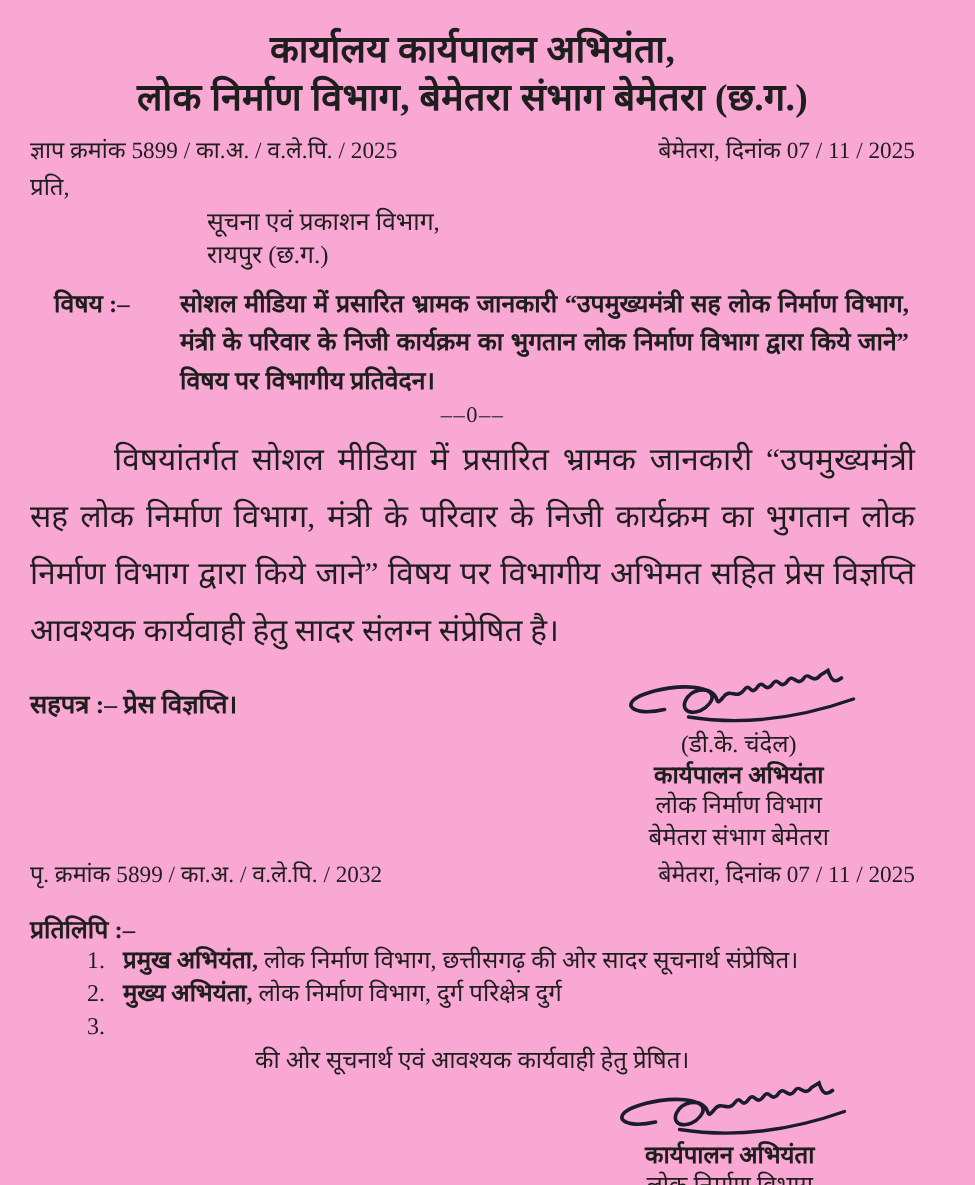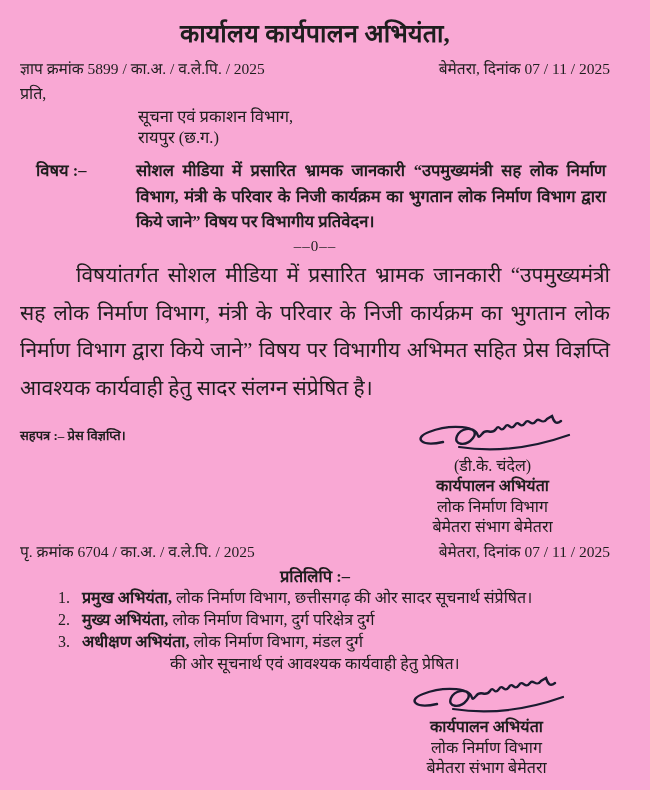--- a/index.html
+++ b/index.html
@@ -12,44 +12,45 @@
     font-family:Liberation Serif, serif;
     box-sizing:border-box;
     padding:18px 40px 10px 20px;
     overflow:hidden;
   }
   .letterhead { text-align:center; font-weight:bold; font-size:25px; line-height:1.26; letter-spacing:0.2px; }
   .ref-row { display:flex; justify-content:space-between; align-items:baseline; font-size:15.5px; margin-top:7px; }
   .salutation { font-size:16px; margin-top:3px; }
   .addressee { margin-left:118px; font-size:16.5px; line-height:1.32; margin-top:2px; }
   .bold { font-weight:bold; }
-  .subject-row { display:flex; margin-top:9px; font-weight:bold; font-size:16.5px;gap:16px; }
+  .subject-row { display:flex; margin-top:9px; font-weight:bold; font-size:16.5px; }
   .subject-label { flex:none; width:84px; padding-left:16px; }
   .subject-text { flex:1; line-height:1.55; text-align:justify; padding-right:4px; }
   .separator { text-align:center; font-size:15px; margin-top:3px; letter-spacing:1px; }
   .body-para { font-size:21px; line-height:1.8; text-align:justify; text-indent:56px; margin-top:2px; }
   .bottom-row { display:flex; justify-content:space-between; margin-top:4px; }
-  .enclosure { font-weight:bold; font-size:13px; padding-top:14px;text-align:right; }
+  .enclosure { font-weight:bold; font-size:17px; padding-top:14px;text-align:right; }
   .sig-block { width:235px; text-align:center; font-size:16px; line-height:1.28; }
   .sig-scribble { display:block; margin:0 auto -8px auto; }
   .sig-title { font-weight:bold; }
   .ref-row.second { margin-top:2px; }
-  .copies-label { font-weight:bold; font-size:16.5px; margin-top:2px;text-align:center; }
+  .copies-label { font-weight:bold; font-size:16.5px; margin-top:14px; }
   .copy-item { display:flex; font-size:16px; line-height:1.38; margin-left:38px; }
   .copy-num { flex:none; width:24px; }
   .copy-footer { margin-left:150px; font-size:16px; line-height:1.38; }
   .sig-block.second { margin-left:auto; margin-right:6px; margin-top:0; }
 </style>
 </head>
 <body>
 
 <div class="page">
 
   <div class="letterhead">
     <div>कार्यालय कार्यपालन अभियंता,</div>
+    <div>लोक निर्माण विभाग, बेमेतरा संभाग बेमेतरा (छ.ग.)</div>
   </div>
 
   <div class="ref-row">
     <span>ज्ञाप क्रमांक 5899 / का.अ. / व.ले.पि. / 2025</span>
     <span>बेमेतरा, दिनांक 07 / 11 / 2025</span>
   </div>
 
   <div class="salutation">प्रति,</div>
 
   <div class="addressee">
@@ -77,37 +78,36 @@
         <path d="M52 35 C90 41, 128 35, 162 23" fill="none" stroke="#1b1b30" stroke-width="2.2" stroke-linecap="round"></path>
       </svg>
       <div>(डी.के. चंदेल)</div>
       <div class="sig-title">कार्यपालन अभियंता</div>
       <div>लोक निर्माण विभाग</div>
       <div>बेमेतरा संभाग बेमेतरा</div>
     </div>
   </div>
 
   <div class="ref-row second">
-    <span>पृ. क्रमांक 6704 / का.अ. / व.ले.पि. / 2025</span>
+    <span>पृ. क्रमांक 5899 / का.अ. / व.ले.पि. / 2032</span>
     <span>बेमेतरा, दिनांक 07 / 11 / 2025</span>
   </div>
 
   <div class="copies-label">प्रतिलिपि :–</div>
 
   <div class="copy-item">
     <span class="copy-num">1.</span>
     <span><span class="bold">प्रमुख अभियंता,</span> <span>लोक निर्माण विभाग, छत्तीसगढ़ की ओर सादर सूचनार्थ संप्रेषित।</span></span>
   </div>
   <div class="copy-item">
     <span class="copy-num">2.</span>
     <span><span class="bold">मुख्य अभियंता,</span> <span>लोक निर्माण विभाग, दुर्ग परिक्षेत्र दुर्ग</span></span>
   </div>
   <div class="copy-item">
     <span class="copy-num">3.</span>
-    <span><span class="bold">अधीक्षण अभियंता,</span> <span>लोक निर्माण विभाग, मंडल दुर्ग</span></span>
   </div>
 
   <div class="copy-footer">की ओर सूचनार्थ एवं आवश्यक कार्यवाही हेतु प्रेषित।</div>
 
   <div class="sig-block second">
     <svg class="sig-scribble" width="172" height="50" viewBox="0 0 172 50">
       <path d="M36 29 C14 34, 6 25, 22 19 C42 11, 76 12, 66 25 C59 34, 46 32, 50 23 C54 15, 64 14, 69 19 C72 22, 70 27, 75 21 C80 14, 84 23, 89 16 C93 10, 93 21, 98 14 C102 8, 103 19, 108 12 C112 6, 113 17, 118 10 C122 4, 124 15, 129 8 C132 3, 135 13, 140 6 L145 3 C147 9, 149 12, 154 8" fill="none" stroke="#1b1b30" stroke-width="2.4" stroke-linecap="round"></path>
       <path d="M52 34 C90 40, 128 34, 162 22" fill="none" stroke="#1b1b30" stroke-width="2.2" stroke-linecap="round"></path>
     </svg>
     <div class="sig-title">कार्यपालन अभियंता</div>

